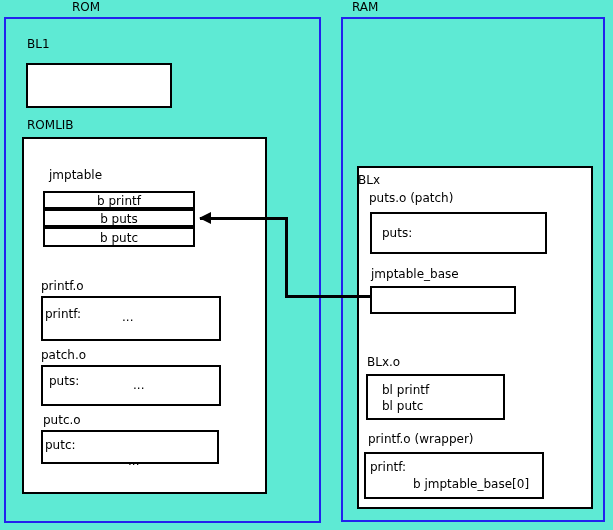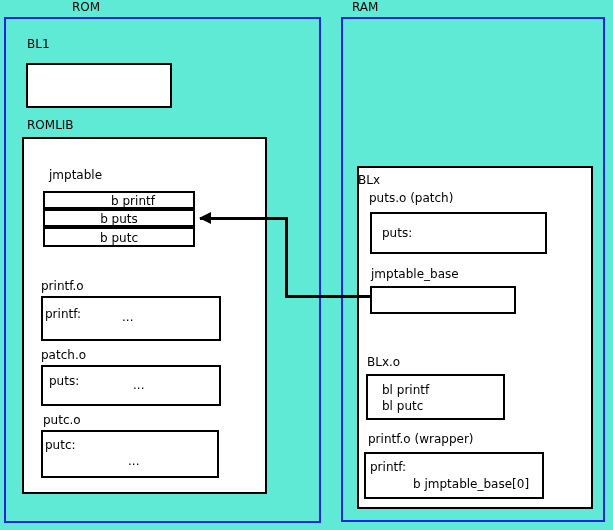--- a/index.html
+++ b/index.html
@@ -82,21 +82,21 @@
     <span class="row-lbl" style="left:6px; top:6px;"></span>
   </div>
 
   <div class="lbl" style="left:27px; top:119px;">ROMLIB</div>
 
   <div class="bx" style="left:22px; top:137px; width:245px; height:357px;"></div>
 
   <div class="lbl" style="left:49px; top:169px;">jmptable</div>
 
   <div class="bx" style="left:43px; top:191px; width:152px; height:18px;">
-    <span class="center-txt" style="top:2px;padding-left:14px;">b printf</span>
+    <span class="center-txt" style="top:2px;">b printf</span>
   </div>
   <div class="bx" style="left:43px; top:209px; width:152px; height:18px;">
     <span class="center-txt" style="top:2px;">b puts</span>
   </div>
   <div class="bx" style="left:43px; top:227px; width:152px; height:20px;padding-left:24px;">
     <span class="center-txt" style="top:3px;">b putc</span>
   </div>
 
   <div class="lbl" style="left:41px; top:280px;">printf.o</div>
   <div class="bx" style="left:41px; top:296px; width:180px; height:45px;">
@@ -104,21 +104,21 @@
     <span class="row-lbl" style="left:79px; top:13px;">...</span>
   </div>
 
   <div class="lbl" style="left:41px; top:349px;">patch.o</div>
   <div class="bx" style="left:41px; top:365px; width:180px; height:41px;">
     <span class="row-lbl" style="left:6px; top:8px;">puts:</span>
     <span class="row-lbl" style="left:90px; top:12px;">...</span>
   </div>
 
   <div class="lbl" style="left:43px; top:414px;">putc.o</div>
-  <div class="bx" style="left:41px; top:430px; width:178px; height:48px;">
+  <div class="bx" style="left:41px; top:430px; width:178px; height:34px;">
     <span class="row-lbl" style="left:2px; top:7px;">putc:</span>
     <span class="row-lbl" style="left:85px; top:23px;">...</span>
   </div>
 
   <div class="lbl" style="left:352px; top:1px;">RAM</div>
 
   <div class="region" style="left:341px; top:17px; width:264px; height:505px;"></div>
 
   <div class="bx" style="left:357px; top:166px; width:236px; height:343px;"></div>
 

